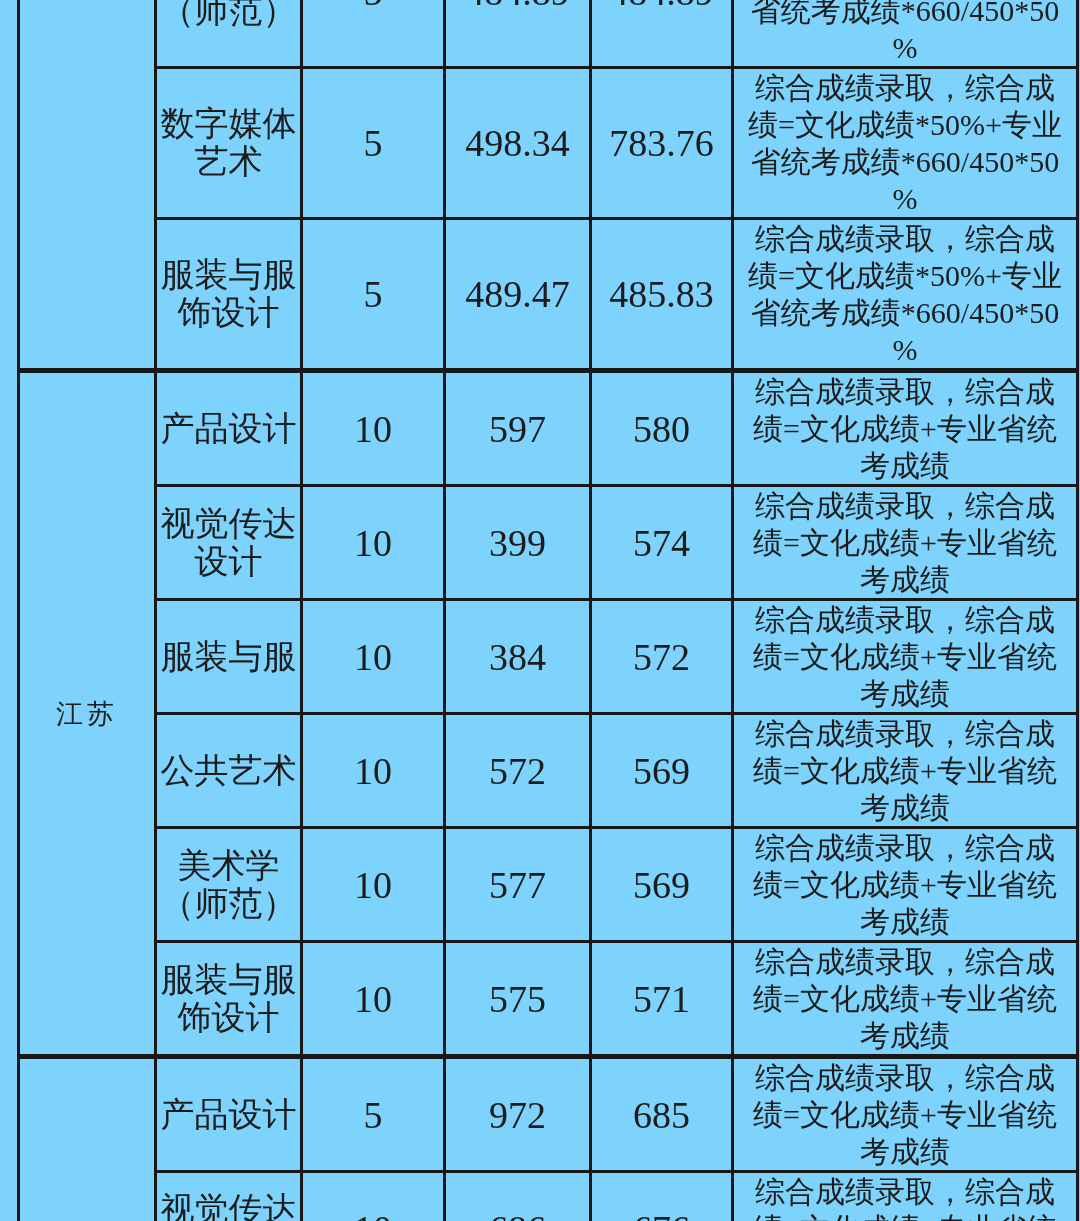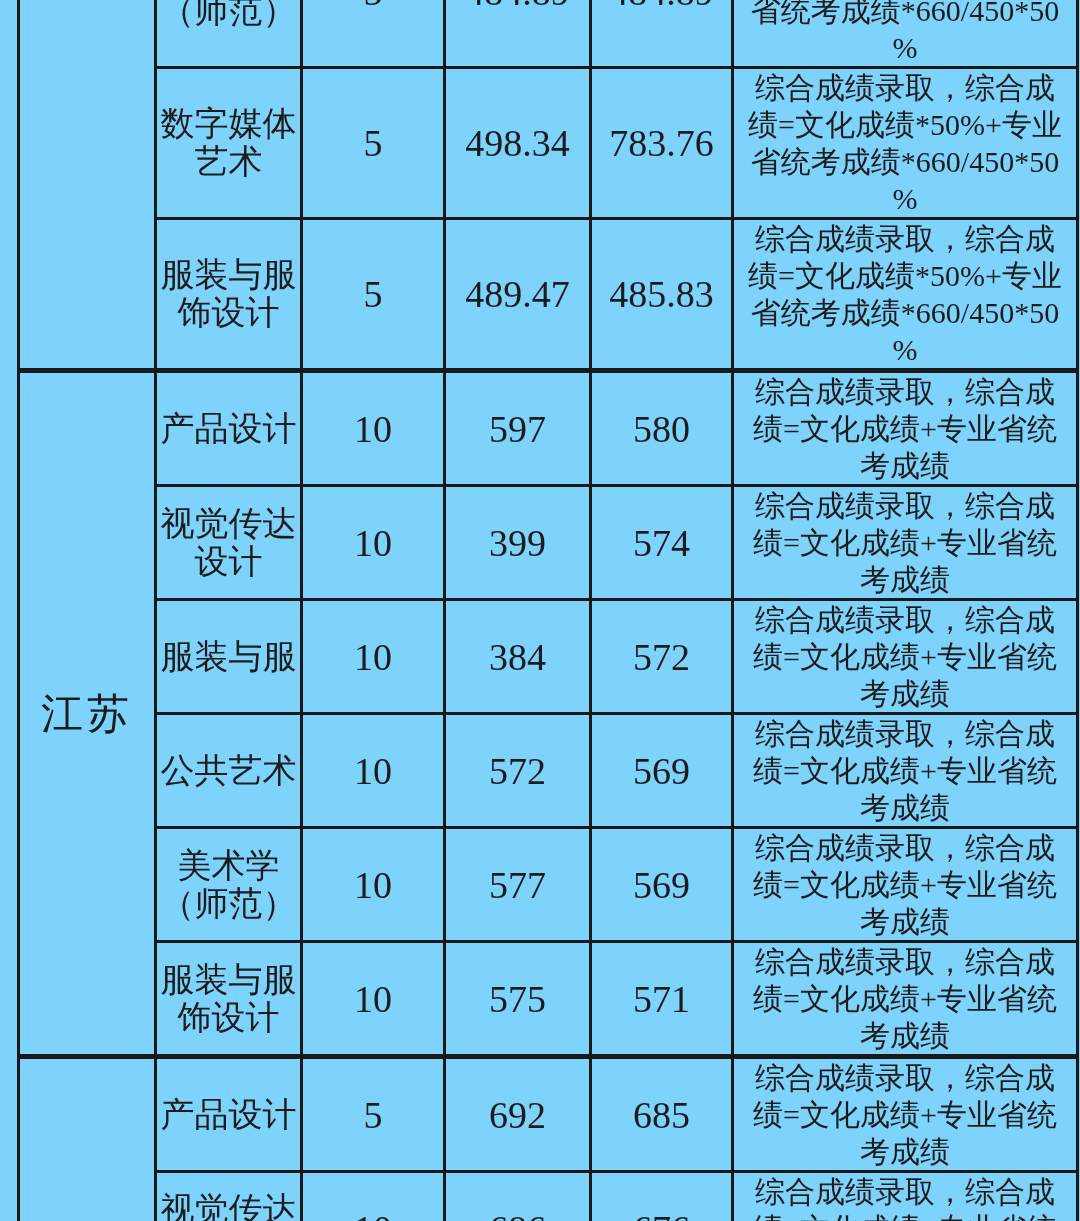--- a/index.html
+++ b/index.html
@@ -30,21 +30,21 @@
     border: 3px solid #181818;
     padding: 0;
     text-align: center;
     vertical-align: middle;
     overflow: hidden;
   }
   tr.sec td {
     border-top-width: 5px;
   }
   .province {
-    font-size: 42px;
+    font-size: 27px;
     letter-spacing: 4px;
   }
   .major {
     font-size: 34px;
     line-height: 38px;
     white-space: pre-line;
   }
   .num {
     font-size: 38px;
   }
@@ -160,21 +160,21 @@
         <td class="num">571</td>
         <td class="rule">综合成绩录取，综合成
 绩=文化成绩+专业省统
 考成绩</td>
       </tr>
 
       <tr class="sec" style="height:110px">
         <td class="province" rowspan="2"></td>
         <td class="major">产品设计</td>
         <td class="num">5</td>
-        <td class="num">692</td>
+        <td class="num">972</td>
         <td class="num">685</td>
         <td class="rule">综合成绩录取，综合成
 绩=文化成绩+专业省统
 考成绩</td>
       </tr>
       <tr style="height:112px">
         <td class="major">视觉传达
 设计</td>
         <td class="num">10</td>
         <td class="num">686</td>

